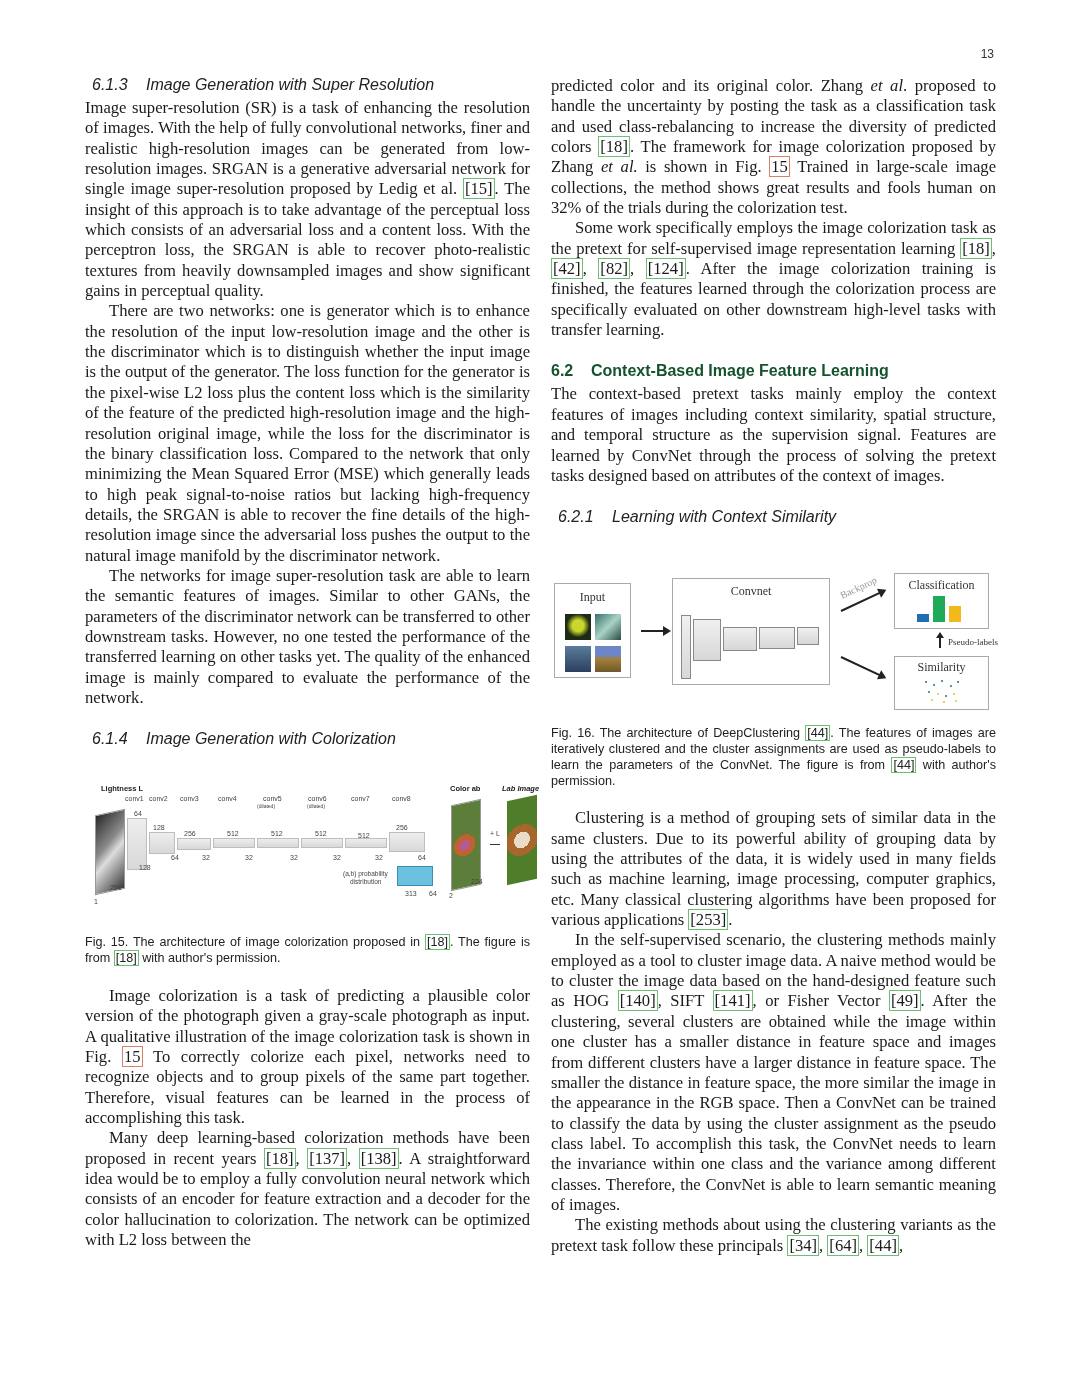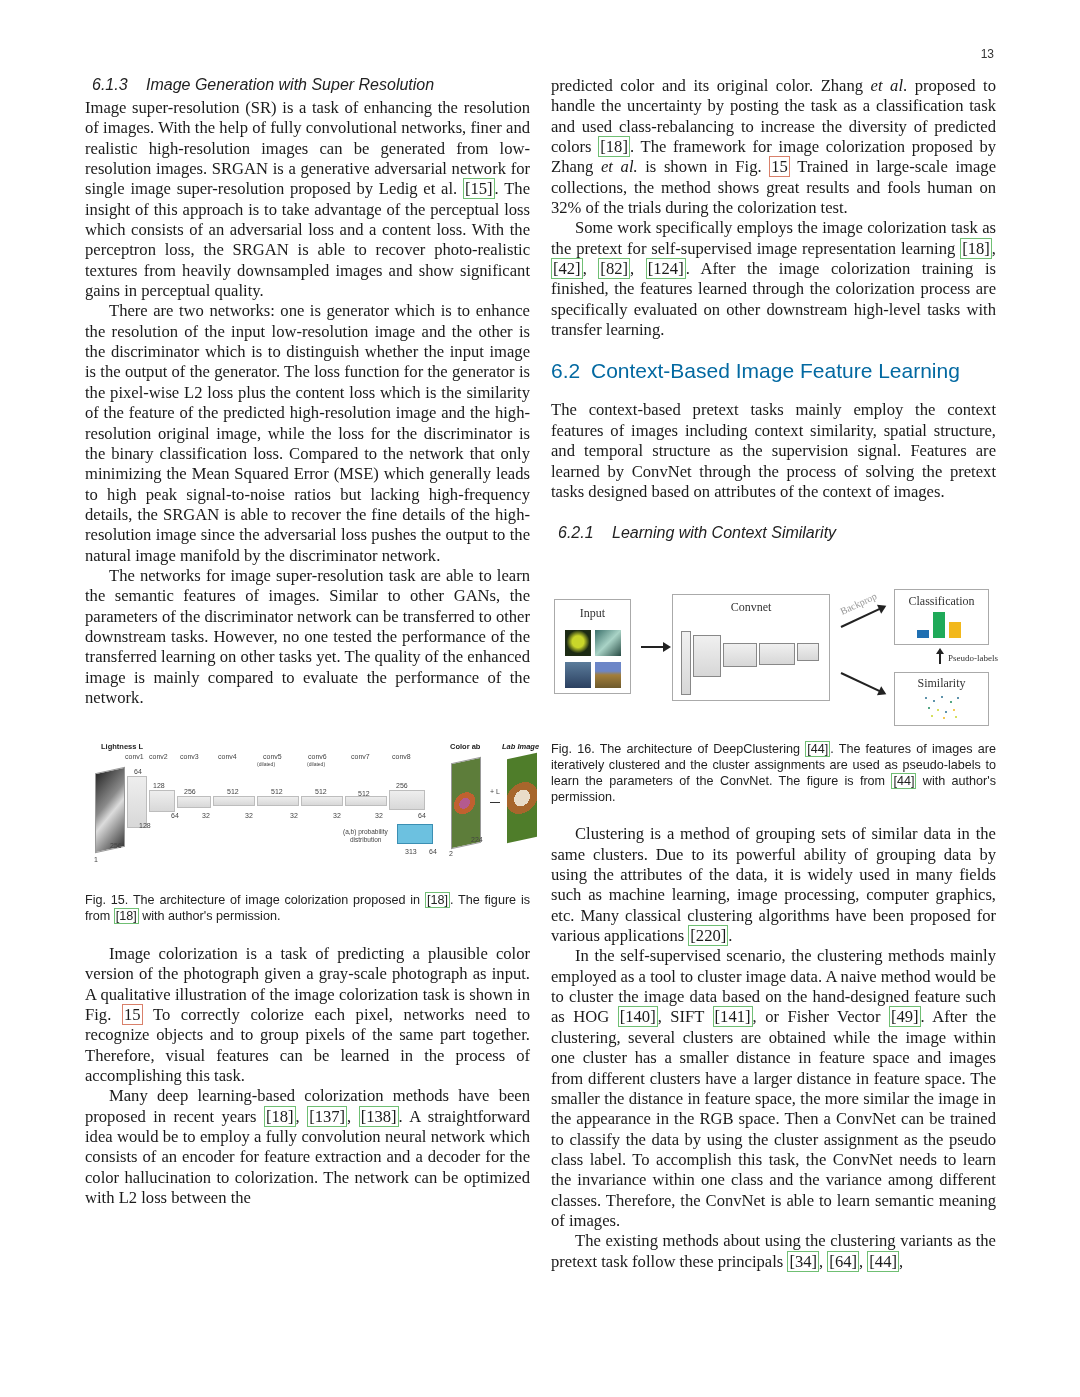--- a/index.html
+++ b/index.html
@@ -10,21 +10,21 @@
 
   .col { position: absolute; top: 74px; width: 445px; }
   .col-left { left: 85px; }
   .col-right { left: 551px; }
 
   .p { font-size: 16.6px; line-height: 20.35px; text-align: justify; hyphens: manual; }
   .p.indent { text-indent: 24px; }
 
   .subsec { font-family: "Liberation Sans", sans-serif; font-style: italic; font-size: 16px; line-height: 22px; color: #222; }
   .subsec .num { display: inline-block; width: 54px; margin-left: 7px; }
-  .sec { font-family: "Liberation Sans", sans-serif; font-weight: normal; font-size: 21px; line-height: 22px; color: #0369a1; }
+  .sec { font-family: "Liberation Sans", sans-serif; font-weight: bold; font-size: 16px; line-height: 22px; color: #14532d; }
   .sec .num { display: inline-block; width: 40px; }
 
   .cite { border: 1px solid #6fbf73; padding: 0 1px; line-height: 1; }
   .cite.red { border-color: #d9806a; }
 
   .caption { font-family: "Liberation Sans", sans-serif; font-size: 12.6px; line-height: 15.8px; text-align: justify; color: #222; }
 
   
   .fig15 { position: relative; width: 455px; height: 125px; margin-top: 30px; margin-left: 0; }
   .fig15 .lbl { position: absolute; font-family: "Liberation Sans", sans-serif; font-size: 7px; color: #444; white-space: nowrap; }
@@ -57,20 +57,23 @@
     <span class="num">6.1.3</span><span>Image Generation with Super Resolution</span>
   </div>
 
   <p class="p" style="margin-top:2px;">
     <span>Image super-resolution (SR) is a task of enhancing the resolution of images. With the help of fully convolutional networks, finer and realistic high-resolution images can be generated from low-resolution images. SRGAN is a generative adversarial network for single image super-resolution proposed by Ledig et al. </span><a class="cite">[15]</a><span>. The insight of this approach is to take advantage of the perceptual loss which consists of an adversarial loss and a content loss. With the perceptron loss, the SRGAN is able to recover photo-realistic textures from heavily downsampled images and show significant gains in perceptual quality.</span>
   </p>
 
   <p class="p indent">There are two networks: one is generator which is to enhance the resolution of the input low-resolution image and the other is the discriminator which is to distinguish whether the input image is the output of the generator. The loss function for the generator is the pixel-wise L2 loss plus the content loss which is the similarity of the feature of the predicted high-resolution image and the high-resolution original image, while the loss for the discriminator is the binary classification loss. Compared to the network that only minimizing the Mean Squared Error (MSE) which generally leads to high peak signal-to-noise ratios but lacking high-frequency details, the SRGAN is able to recover the fine details of the high-resolution image since the adversarial loss pushes the output to the natural image manifold by the discriminator network.</p>
   <p class="p indent">The networks for image super-resolution task are able to learn the semantic features of images. Similar to other GANs, the parameters of the discriminator network can be transferred to other downstream tasks. However, no one tested the performance of the transferred learning on other tasks yet. The quality of the enhanced image is mainly compared to evaluate the performance of the network.</p>
 
+  <div class="subsec" style="margin-top:20px;">
+    <span class="num">6.1.4</span><span>Image Generation with Colorization</span>
+  </div>
 
   <div class="fig15">
     <div class="lbl b" style="left:16px;top:4px;">Lightness L</div>
     <div class="lbl b" style="left:365px;top:4px;">Color ab</div>
     <div class="lbl b" style="left:417px;top:4px;font-style:italic;">Lab Image</div>
 
     <div class="lbl" style="left:40px;top:15px;">conv1</div>
     <div class="lbl" style="left:64px;top:15px;">conv2</div>
     <div class="lbl" style="left:95px;top:15px;">conv3</div>
     <div class="lbl" style="left:133px;top:15px;">conv4</div>
@@ -146,21 +149,21 @@
   </p>
 
   <p class="p indent">
     <span>Some work specifically employs the image colorization task as the pretext for self-supervised image representation learning </span><a class="cite">[18]</a><span>, </span><a class="cite">[42]</a><span>, </span><a class="cite">[82]</a><span>, </span><a class="cite">[124]</a><span>. After the image colorization training is finished, the features learned through the colorization process are specifically evaluated on other downstream high-level tasks with transfer learning.</span>
   </p>
 
   <div class="sec" style="margin-top:20px;">
     <span class="num">6.2</span><span>Context-Based Image Feature Learning</span>
   </div>
 
-  <p class="p" style="margin-top:18px;">The context-based pretext tasks mainly employ the context features of images including context similarity, spatial structure, and temporal structure as the supervision signal. Features are learned by ConvNet through the process of solving the pretext tasks designed based on attributes of the context of images.</p>
+  <p class="p" style="margin-top:2px;">The context-based pretext tasks mainly employ the context features of images including context similarity, spatial structure, and temporal structure as the supervision signal. Features are learned by ConvNet through the process of solving the pretext tasks designed based on attributes of the context of images.</p>
 
   <div class="subsec" style="margin-top:20px;">
     <span class="num">6.2.1</span><span>Learning with Context Similarity</span>
   </div>
 
   <div class="fig16">
     <div class="box" style="left:3px;top:15px;width:77px;height:95px;">
       <div class="tlabel" style="top:6px;text-align:center;">Input</div>
       <div class="thumb" style="left:10px;top:30px;background:radial-gradient(circle at 50% 45%,#c9d62a 0 30%,#1d2b14 60%);"></div>
       <div class="thumb" style="left:40px;top:30px;background:linear-gradient(135deg,#3a6f6a,#a9d3c6 50%,#284b44);"></div>
@@ -211,21 +214,21 @@
       <div class="dot" style="left:48px;top:44px;background:#f2b81c;"></div>
       <div class="dot" style="left:60px;top:43px;background:#c9d62a;"></div>
     </div>
   </div>
 
   <p class="caption" style="margin-top:28px;">
     <span>Fig. 16. The architecture of DeepClustering </span><a class="cite">[44]</a><span>. The features of images are iteratively clustered and the cluster assignments are used as pseudo-labels to learn the parameters of the ConvNet. The figure is from </span><a class="cite">[44]</a><span> with author's permission.</span>
   </p>
 
   <p class="p indent" style="margin-top:19px;">
-    <span>Clustering is a method of grouping sets of similar data in the same clusters. Due to its powerful ability of grouping data by using the attributes of the data, it is widely used in many fields such as machine learning, image processing, computer graphics, etc. Many classical clustering algorithms have been proposed for various applications </span><a class="cite">[220]</a><span>.</span>
+    <span>Clustering is a method of grouping sets of similar data in the same clusters. Due to its powerful ability of grouping data by using the attributes of the data, it is widely used in many fields such as machine learning, image processing, computer graphics, etc. Many classical clustering algorithms have been proposed for various applications </span><a class="cite">[253]</a><span>.</span>
   </p>
 
   <p class="p indent">
     <span>In the self-supervised scenario, the clustering methods mainly employed as a tool to cluster image data. A naive method would be to cluster the image data based on the hand-designed feature such as HOG </span><a class="cite">[140]</a><span>, SIFT </span><a class="cite">[141]</a><span>, or Fisher Vector </span><a class="cite">[49]</a><span>. After the clustering, several clusters are obtained while the image within one cluster has a smaller distance in feature space and images from different clusters have a larger distance in feature space. The smaller the distance in feature space, the more similar the image in the appearance in the RGB space. Then a ConvNet can be trained to classify the data by using the cluster assignment as the pseudo class label. To accomplish this task, the ConvNet needs to learn the invariance within one class and the variance among different classes. Therefore, the ConvNet is able to learn semantic meaning of images.</span>
   </p>
 
   <p class="p indent">
     <span>The existing methods about using the clustering variants as the pretext task follow these principals </span><a class="cite">[34]</a><span>, </span><a class="cite">[64]</a><span>, </span><a class="cite">[44]</a><span>,</span>
   </p>
 </div>

